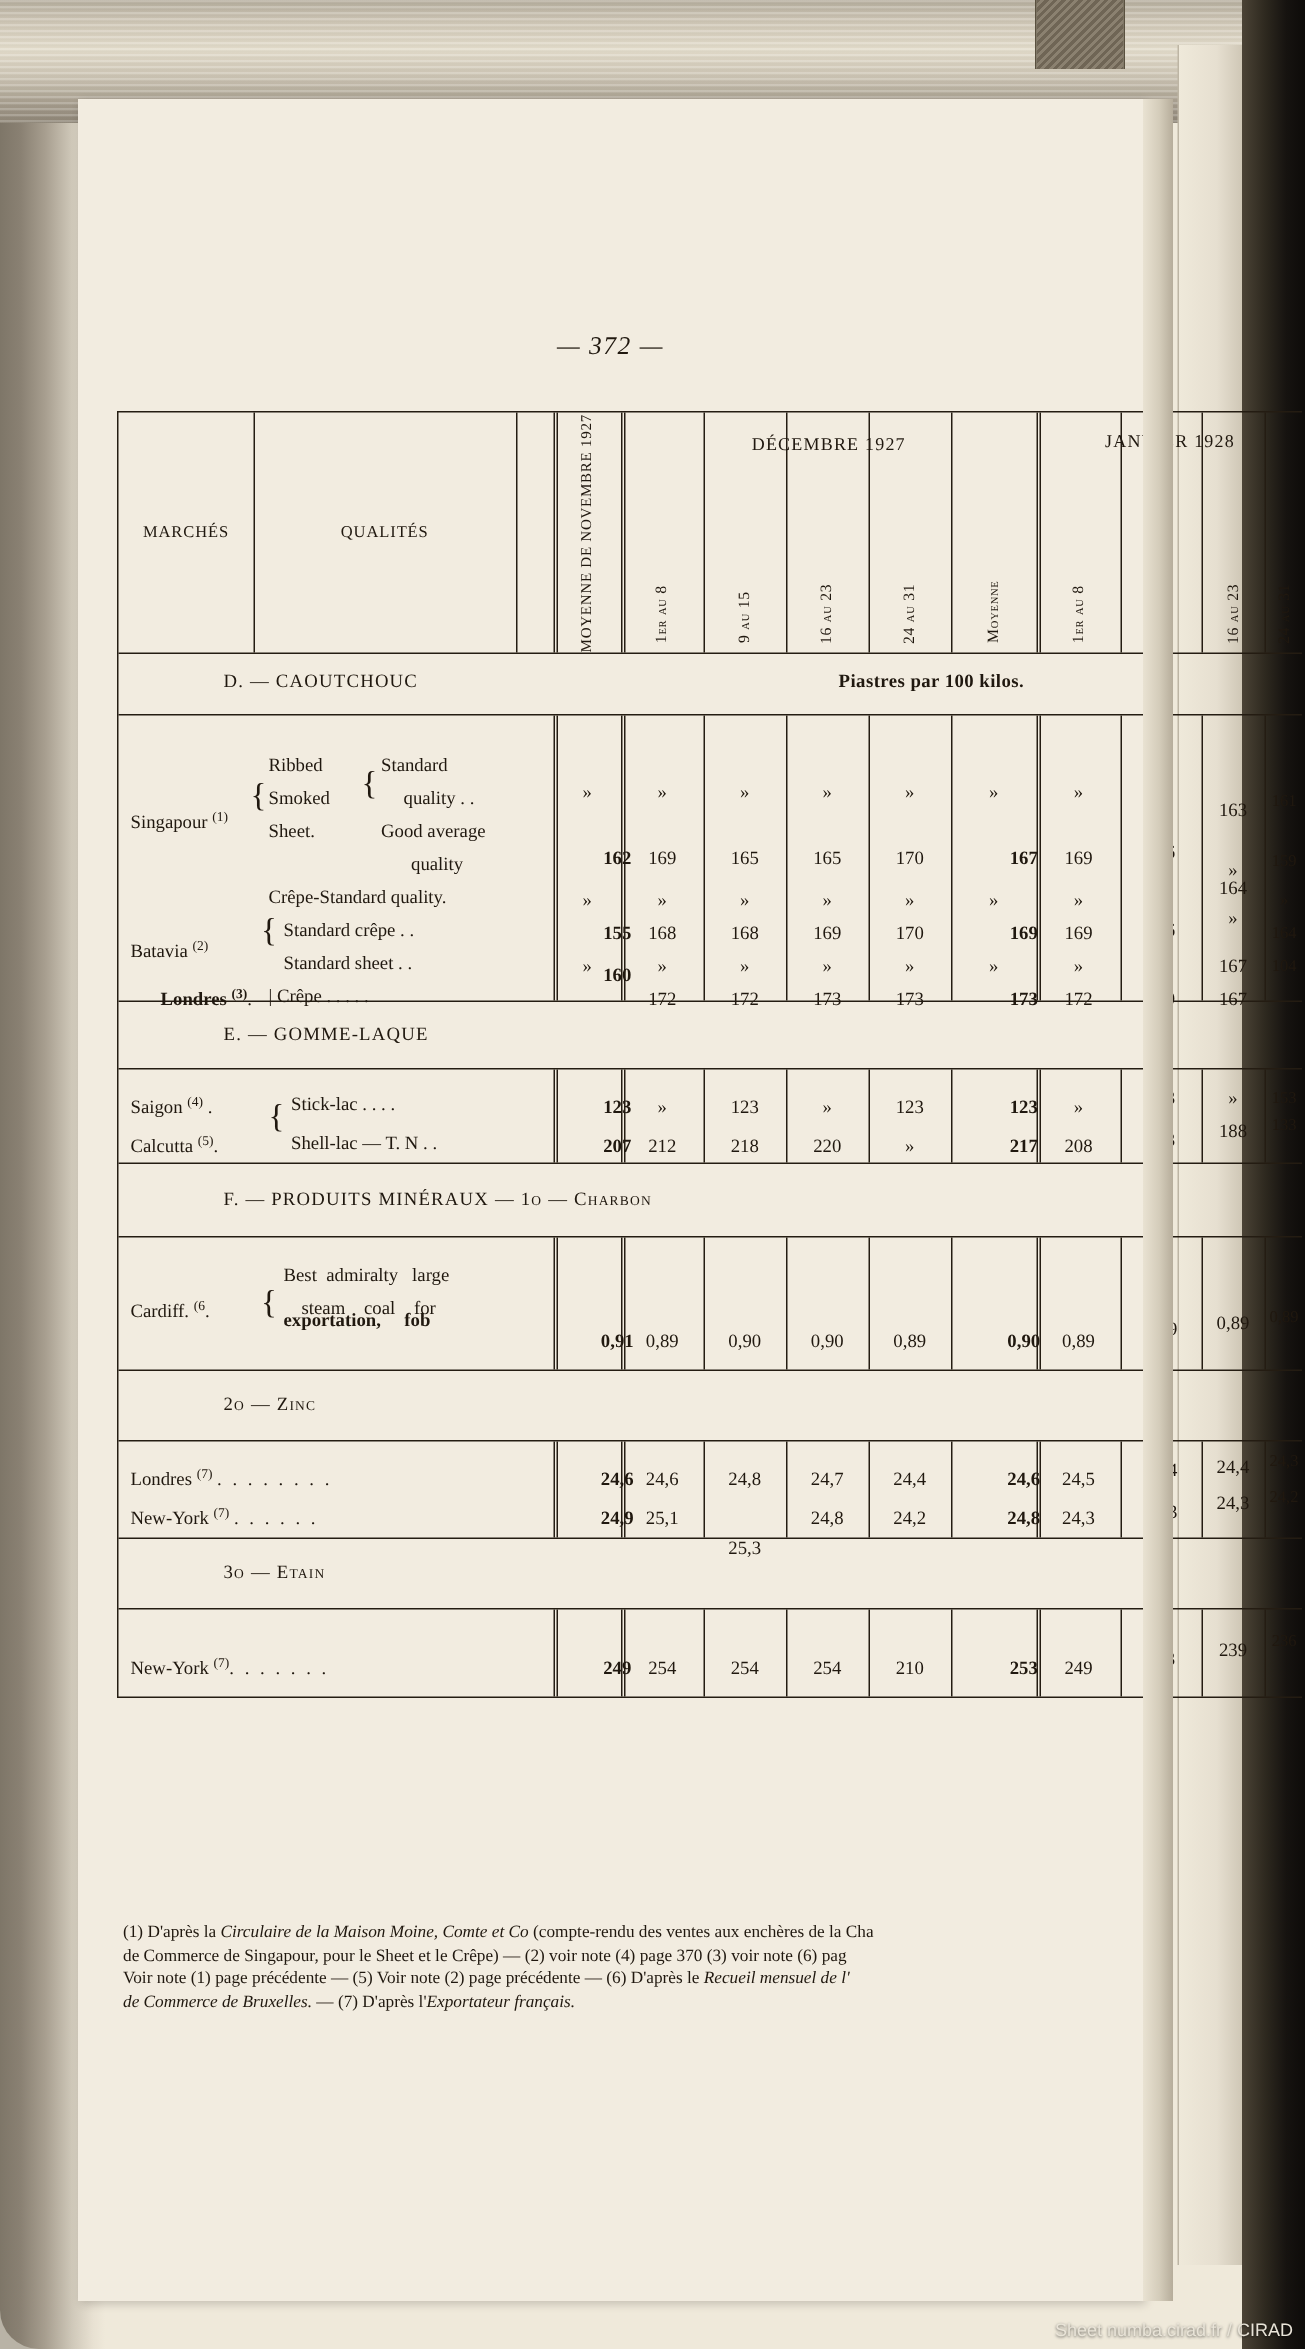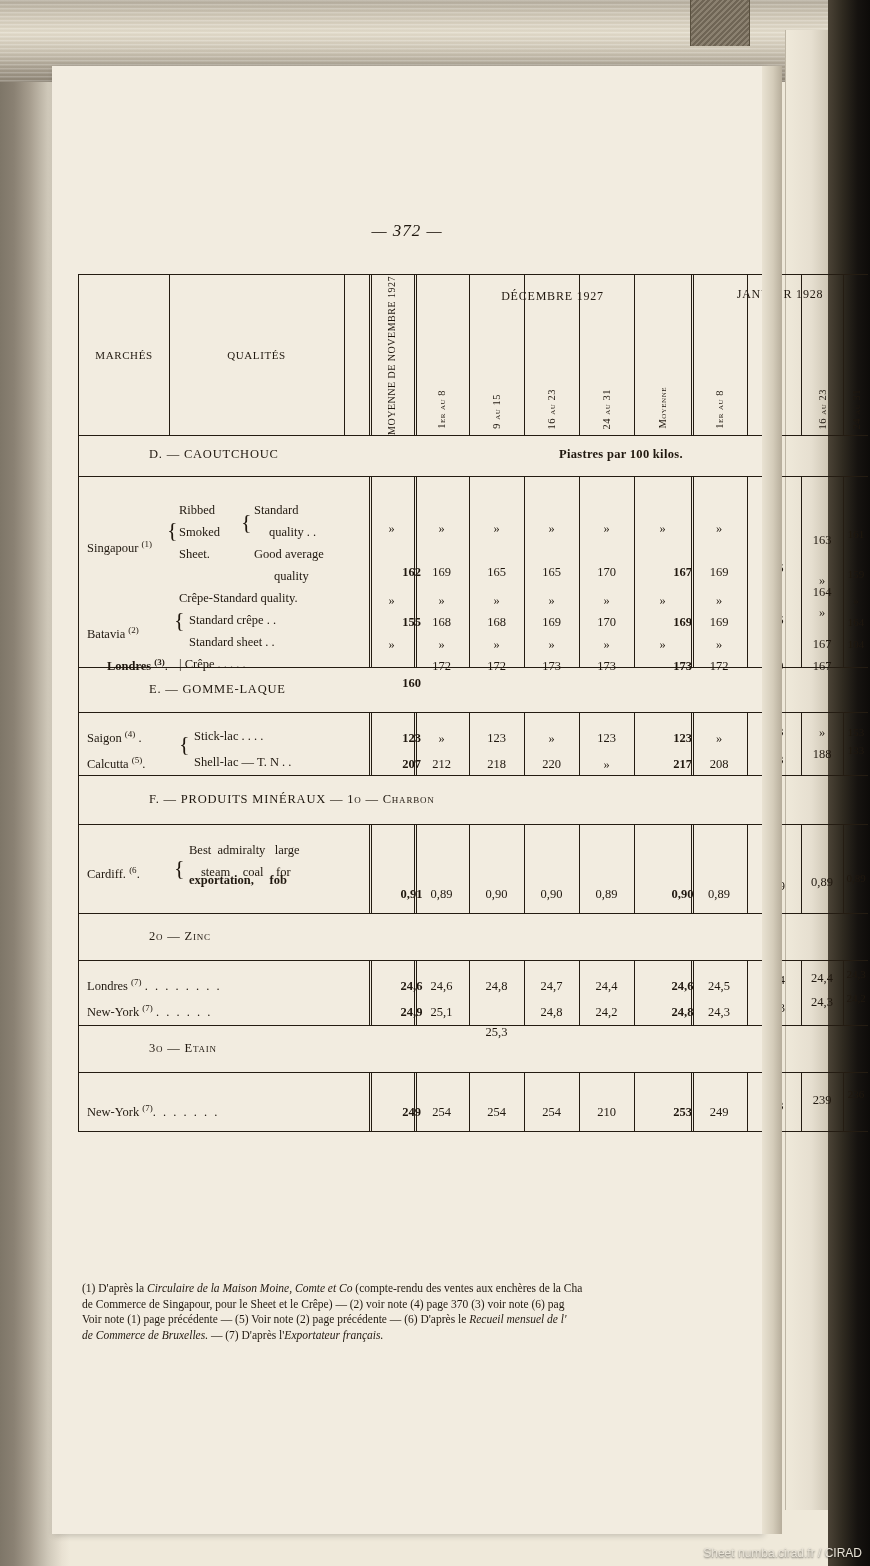--- a/index.html
+++ b/index.html
@@ -8,20 +8,21 @@
     background:#b9b3a6;
     font-family:"Liberation Serif", serif;
     overflow:hidden;
     position:relative;
   }
   
   #book{
     position:absolute;inset:0;
     background:
       linear-gradient(90deg,#7e7668 0px,#8a8173 14px,#a79e8f 30px,#cfc8b9 48px,#e8e1d2 62px,#efe9da 70px, #efe9da 100%);
+    border-radius: 26px;
   }
   #topedge{
     position:absolute;left:0;top:0;width:870px;height:82px;
     background:linear-gradient(180deg,#b5ad9d 0%,#cfc7b6 18%,#e3dccb 40%,#cdc5b4 62%,#aaa191 82%,#8d8475 100%);
   }
   #topedge:after{
     content:"";position:absolute;left:0;top:0;width:870px;height:82px;
     background:repeating-linear-gradient(180deg,rgba(255,255,255,.35) 0px,rgba(255,255,255,.35) 1px,rgba(0,0,0,.05) 2px,rgba(0,0,0,.02) 4px);
     opacity:.55;
   }
@@ -287,21 +288,21 @@
             <div class="cellnum" style="left:335px;width:55px;top:156px;">»</div>
             <div class="cellnum" style="left:390px;width:55px;top:156px;">»</div>
             <div class="cellnum" style="left:445px;width:55px;top:156px;">»</div>
             <div class="cellnum" style="left:500px;width:55px;top:156px;">»</div>
             <div class="cellnum" style="left:555px;width:57px;top:156px;">»</div>
             <div class="cellnum" style="left:612px;width:56px;top:156px;">»</div>
             <div class="cellnum" style="left:668px;width:54px;top:156px;">»</div>
             <div class="cellnum" style="left:722px;width:42px;top:156px;">167</div>
             <div class="cellnum" style="left:764px;width:26px;top:156px;font-size:11px;">104</div>
 
-            <div class="cellnum bold" style="left:290px;width:45px;top:195px;text-align:center;">160</div>
+            <div class="cellnum bold" style="left:290px;width:45px;top:162px;text-align:center;">160</div>
             <div class="cellnum" style="left:335px;width:55px;top:178px;">172</div>
             <div class="cellnum" style="left:390px;width:55px;top:178px;">172</div>
             <div class="cellnum" style="left:445px;width:55px;top:178px;">173</div>
             <div class="cellnum" style="left:500px;width:55px;top:178px;">173</div>
             <div class="cellnum bold" style="left:555px;width:57px;top:178px;">173</div>
             <div class="cellnum" style="left:612px;width:56px;top:178px;">172</div>
             <div class="cellnum" style="left:668px;width:54px;top:178px;">169</div>
             <div class="cellnum" style="left:722px;width:42px;top:178px;">167</div>
           </div>
 

